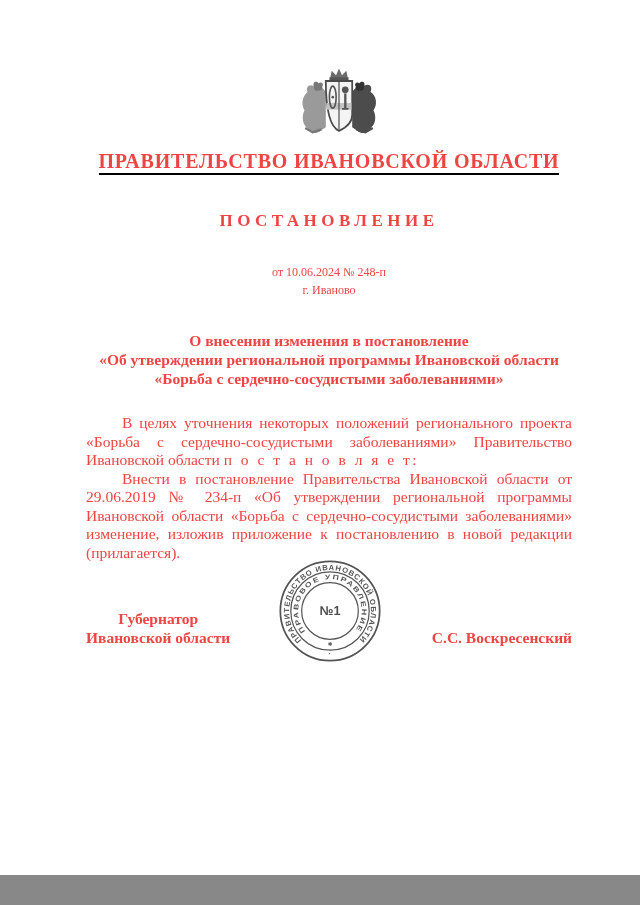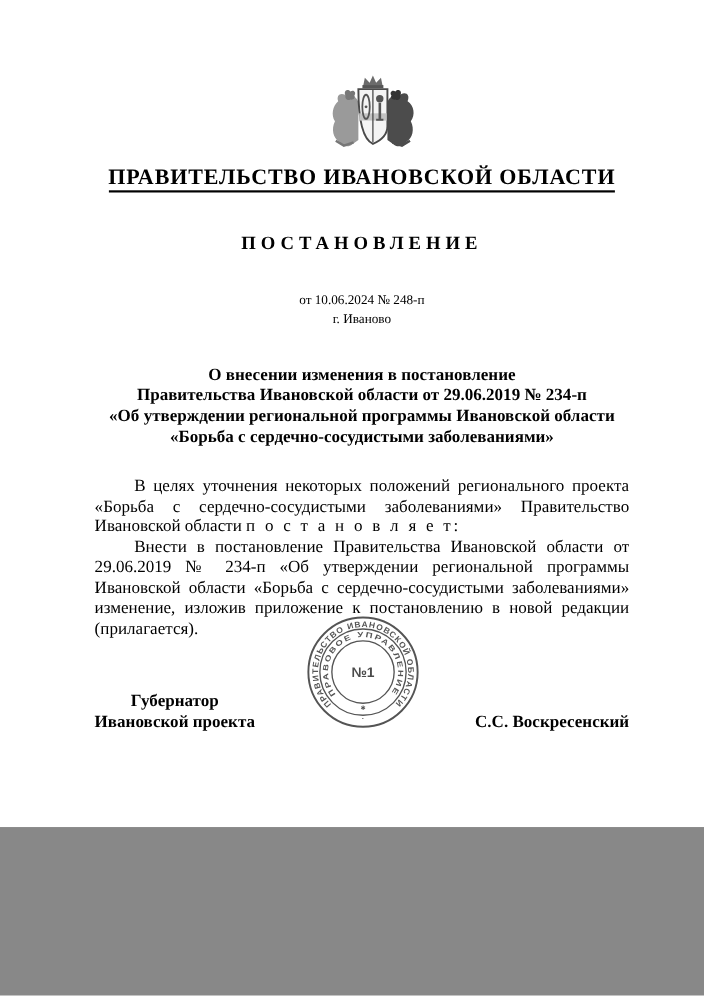--- a/index.html
+++ b/index.html
@@ -1,23 +1,23 @@
 <!DOCTYPE html>
 <html><head>
 <meta charset="utf-8">
 <style>
   * { margin: 0; padding: 0; box-sizing: border-box; }
   html, body { background: #888; }
   .page {
     position: relative;
     width: 640px;
-    height: 752px;
+    height: 875px;
     margin: 0 auto;
     background: #ffffff;
-    color: #000000;
+    color: #ef4444;
     font-family: "Liberation Serif", "DejaVu Serif", serif;
     padding: 0 68px 0 86px;
     overflow: hidden;
   }
   .coat-of-arms-wrap {
     margin-top: 66px;
     text-align: center;
     transform: translateX(10px);
     line-height: 0;
   }
@@ -125,34 +125,33 @@
 
   <div class="doc-type">ПОСТАНОВЛЕНИЕ</div>
 
   <div class="date-block">
     <div>от 10.06.2024 № 248-п</div>
     <div>г. Иваново</div>
   </div>
 
   <div class="doc-title">
     <span>О внесении изменения в постановление</span>
-    <span>Правительства Ивановской области от 29.06.2019 № 234-п</span>
     <span>«Об утверждении региональной программы Ивановской области</span>
     <span>«Борьба с сердечно-сосудистыми заболеваниями»</span>
   </div>
 
   <div class="body-text">
     <p><span>В целях уточнения некоторых положений регионального проекта «Борьба с сердечно-сосудистыми заболеваниями» Правительство Ивановской области </span><span class="spaced-bold">п о с т а н о в л я е т:</span></p>
     <p>Внести в постановление Правительства Ивановской области от 29.06.2019 № 234-п «Об утверждении региональной программы Ивановской области «Борьба с сердечно-сосудистыми заболеваниями» изменение, изложив приложение к постановлению в новой редакции (прилагается).</p>
   </div>
 
   <div class="signature-row">
     <div class="signature-position">
       <div>Губернатор</div>
-      <div>Ивановской проекта</div>
+      <div>Ивановской области</div>
     </div>
     <div class="signature-name">С.С. Воскресенский</div>
   </div>
 
   <svg class="stamp" viewBox="0 0 140 140" aria-hidden="true">
     <defs>
       <path id="ring-outer" d="M 70 117 A 47 47 0 1 1 70.02 117"></path>
       <path id="ring-inner" d="M 70 106.5 A 36.5 36.5 0 1 1 70.02 106.5"></path>
     </defs>
     <circle cx="70" cy="70" r="57" fill="none" stroke="#3d3d3d" stroke-width="2"></circle>

